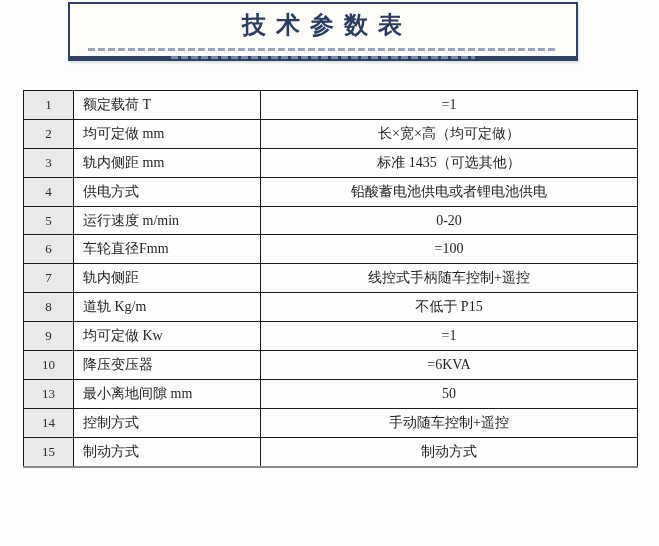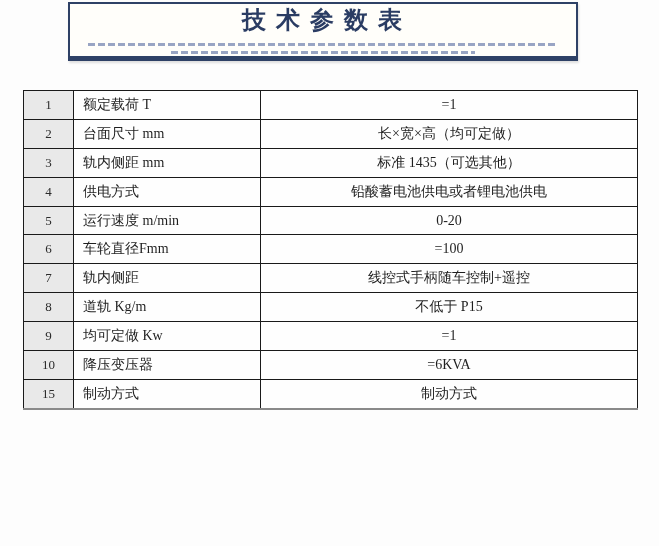--- a/index.html
+++ b/index.html
@@ -20,20 +20,21 @@
     left: 68px;
     top: 2px;
     width: 506px;
     height: 52px;
     background: #fffefa;
     border: 2px solid #2e4166;
     border-bottom-width: 5px;
     box-shadow: 1px 2px 2px rgba(0,0,0,0.12);
   }
   .header-title {
+    margin-top: 5px;
     text-align: center;
     font-size: 24px;
     font-weight: bold;
     letter-spacing: 2px;
     color: #2a3c63;
     white-space: pre;
   }
   .fineprint {
     height: 3px;
     background: repeating-linear-gradient(90deg, #8795ba 0 7px, transparent 7px 10px);
@@ -98,21 +99,21 @@
       <col style="width:377px">
     </colgroup>
     <tbody>
         <tr>
           <td class="num">1</td>
           <td class="name">额定载荷 T</td>
           <td class="value">=1</td>
         </tr>
         <tr>
           <td class="num">2</td>
-          <td class="name">台面尺寸 mm</td>
+          <td class="name">均可定做 mm</td>
           <td class="value">长×宽×高（均可定做）</td>
         </tr>
         <tr>
           <td class="num">3</td>
           <td class="name">轨内侧距 mm</td>
           <td class="value">标准 1435（可选其他）</td>
         </tr>
         <tr>
           <td class="num">4</td>
           <td class="name">供电方式</td>
@@ -142,20 +143,30 @@
           <td class="num">9</td>
           <td class="name">均可定做 Kw</td>
           <td class="value">=1</td>
         </tr>
         <tr>
           <td class="num">10</td>
           <td class="name">降压变压器</td>
           <td class="value">=6KVA</td>
         </tr>
         <tr>
+          <td class="num">13</td>
+          <td class="name">最小离地间隙 mm</td>
+          <td class="value">50</td>
+        </tr>
+        <tr>
+          <td class="num">14</td>
+          <td class="name">控制方式</td>
+          <td class="value">手动随车控制+遥控</td>
+        </tr>
+        <tr>
           <td class="num">15</td>
           <td class="name">制动方式</td>
           <td class="value">制动方式</td>
         </tr>
       </tbody>
   </table>
 
 </div>
 
 </body></html>

